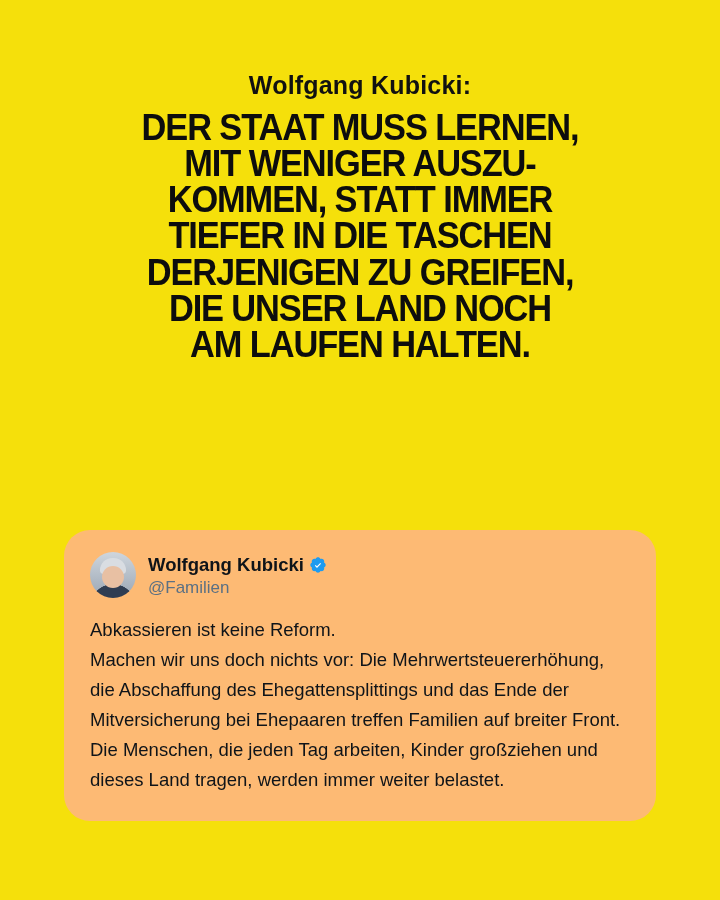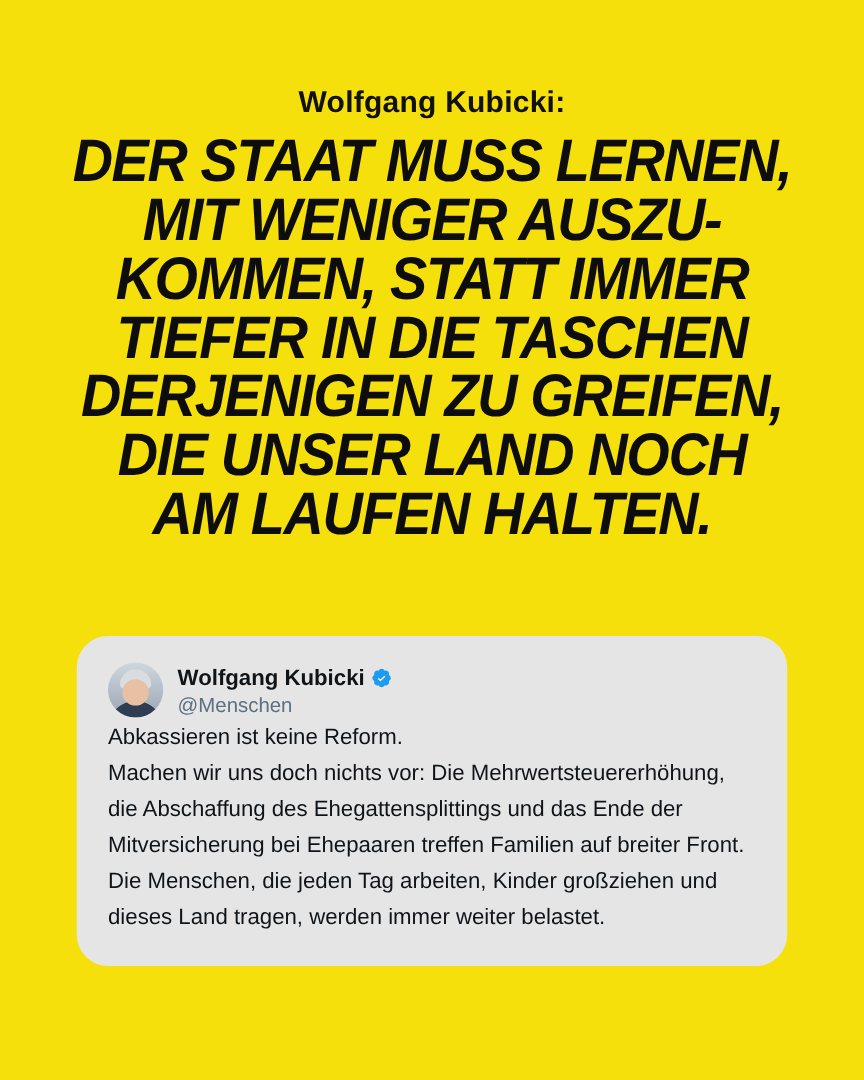--- a/index.html
+++ b/index.html
@@ -34,40 +34,39 @@
     font-size: 25px;
     letter-spacing: 0.2px;
     color: #111111;
     line-height: 1.1;
     margin: 0 0 10px 0;
   }
   .quote-lines {
     color: #0d0d0d;
     font-family: "Liberation Sans", sans-serif;
     font-weight: bold;
-    font-size: 50px;
+    font-size: 37px;
     line-height: 0.98;
     letter-spacing: -1.2px;
     text-transform: uppercase;
-    font-style: italic;
   }
   .quote-line {
     display: block;
     white-space: nowrap;
     transform: scaleX(0.93);
     transform-origin: center center;
   }
 
   
   .tweet-card {
     position: absolute;
     left: 64px;
     top: 530px;
     width: 592px;
-    background: #e5e5e5;
+    background: #fdba74;
     border-radius: 26px;
     box-sizing: border-box;
     padding: 22px 26px 26px 26px;
   }
   .tweet-header {
     display: flex;
     align-items: flex-start;
     gap: 12px;
   }
   .avatar {
@@ -128,20 +127,21 @@
     display: inline-block;
     line-height: 0;
   }
   .handle {
     font-size: 17px;
     color: #5b7083;
     line-height: 1.3;
     margin-top: 1px;
   }
   .tweet-body {
+    margin-top: 16px;
     font-size: 18.5px;
     line-height: 1.62;
     color: #0f1419;
     white-space: pre-wrap;
     word-break: normal;
   }
 </style>
 </head>
 <body>
 
@@ -166,20 +166,20 @@
       <div class="names">
         <div class="display-name-row">
           <span class="display-name">Wolfgang Kubicki</span>
           <span class="verified-badge">
             <svg viewBox="0 0 24 24" width="18" height="18" aria-hidden="true">
               <path fill="#1d9bf0" d="M22.25 12c0-1.43-.88-2.67-2.19-3.34.46-1.39.2-2.9-.81-3.91s-2.52-1.27-3.91-.81C14.67 2.63 13.43 1.75 12 1.75s-2.67.88-3.34 2.19c-1.39-.46-2.9-.2-3.91.81s-1.27 2.52-.81 3.91C2.63 9.33 1.75 10.57 1.75 12s.88 2.67 2.19 3.34c-.46 1.39-.2 2.9.81 3.91s2.52 1.27 3.91.81c.67 1.31 1.91 2.19 3.34 2.19s2.67-.88 3.34-2.19c1.39.46 2.9.2 3.91-.81s1.27-2.52.81-3.91c1.31-.67 2.19-1.91 2.19-3.34z"></path>
               <path fill="#ffffff" d="M10.67 15.85l-2.9-2.9 1.06-1.06 1.84 1.84 4.3-4.3 1.06 1.06-5.36 5.36z"></path>
             </svg>
           </span>
         </div>
-        <div class="handle">@Menschen</div>
+        <div class="handle">@Familien</div>
       </div>
     </div>
     <div class="tweet-body">Abkassieren ist keine Reform.
 Machen wir uns doch nichts vor: Die Mehrwertsteuererhöhung, die Abschaffung des Ehegattensplittings und das Ende der Mitversicherung bei Ehepaaren treffen Familien auf breiter Front. Die Menschen, die jeden Tag arbeiten, Kinder großziehen und dieses Land tragen, werden immer weiter belastet.</div>
   </div>
 
 </div>
 
 </body></html>

